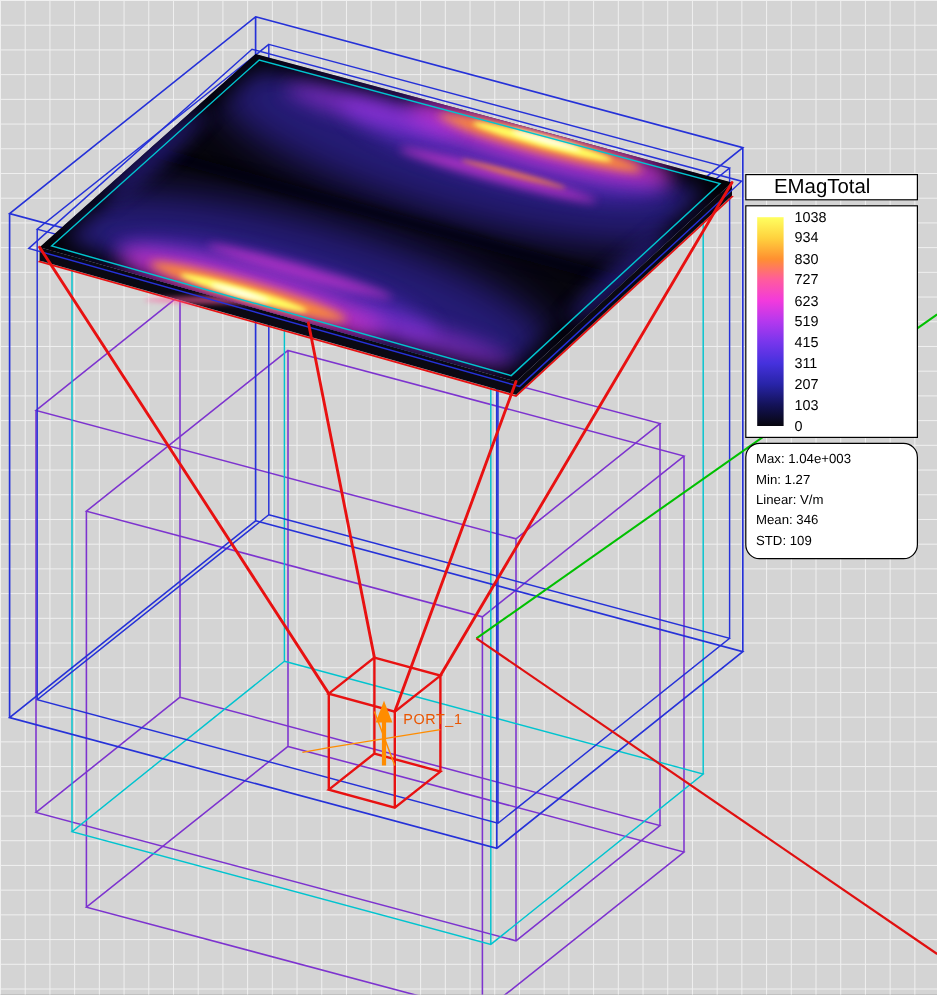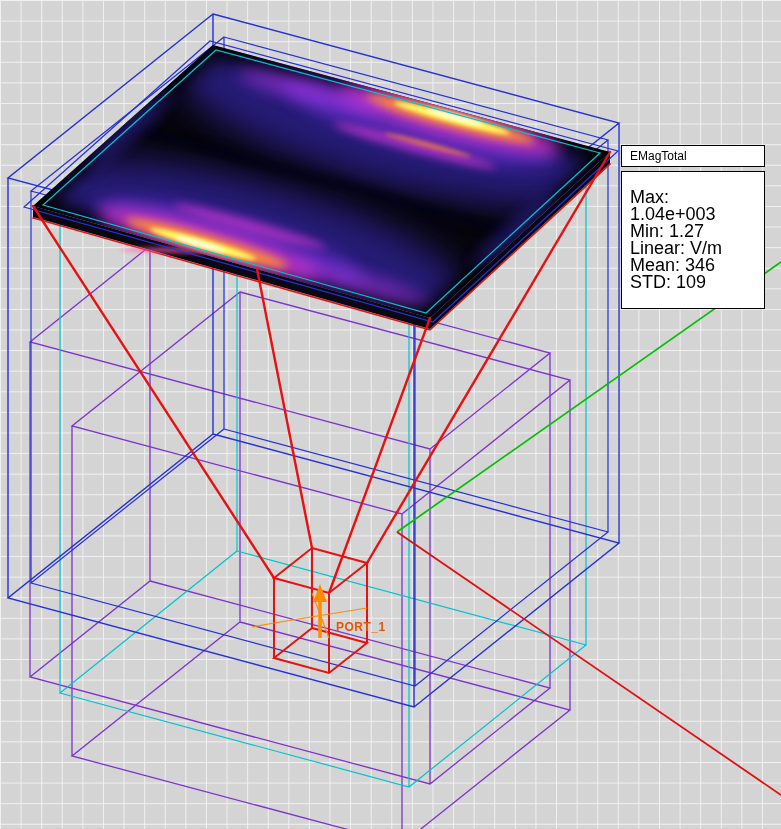--- a/index.html
+++ b/index.html
@@ -32,43 +32,43 @@
   .patch-outline-cyan{stroke:var(--box_cyan,#00c4cf);stroke-width:1.2;fill:none;}
   .patch-side{fill:#0a0913;stroke:none;}
   .field-base{fill:var(--cm_10,#07060e);}
   .g-cm0{fill:var(--cm_0,#ffff60);} .g-cm2{fill:var(--cm_2,#ff9030);}
   .g-cm3{fill:var(--cm_3,#ff5b9e);} .g-cm4{fill:var(--cm_4,#f23adc);}
   .g-cm5{fill:var(--cm_5,#b438ee);} .g-cm6{fill:var(--cm_6,#7736ec);}
   .g-cm7{fill:var(--cm_7,#4531dd);}
 
   
   .port-label{
-    position:absolute;left:336px;top:620px;
-    font-size:12px;color:var(--port_label,#ea5500);letter-spacing:.5px;white-space:nowrap;font-weight:bold;
+    position:absolute;left:336px;top:592px;
+    font-size:12px;color:var(--port_label,#ea5500);letter-spacing:.5px;white-space:nowrap;
   }
 
   
   .legend{position:absolute;left:621px;top:145px;width:144px;color:#000;}
   .lg-box{background:var(--legend_bg,#fff);border:1px solid var(--legend_border,#000);margin-bottom:4px;box-sizing:border-box;}
-  .lg-title,.lg-type{height:22px;line-height:20px;padding-left:8px;font-size:12px;}
+  .lg-title,.lg-type{height:22px;line-height:20px;padding-left:23px;font-size:17px;}
   .lg-scale{height:194px;position:relative;}
   .colorbar{
     position:absolute;left:9px;top:9px;width:22px;height:174px;
     background:linear-gradient(to bottom,
       var(--cm_0,#ffff60) 0%,var(--cm_1,#ffd23e) 10%,var(--cm_2,#ff9030) 20%,
       var(--cm_3,#ff5b9e) 30%,var(--cm_4,#f23adc) 40%,var(--cm_5,#b438ee) 50%,
       var(--cm_6,#7736ec) 60%,var(--cm_7,#4531dd) 70%,var(--cm_8,#2824a8) 80%,
       var(--cm_9,#131257) 90%,var(--cm_10,#07060e) 100%);
   }
   .scale-labels{
     position:absolute;left:40px;top:2px;height:188px;
     display:flex;flex-direction:column;justify-content:space-between;
     font-size:12px;
   }
-  .lg-stats{padding:17px 8px;font-size:18px;line-height:17px;}
+  .lg-stats{padding:5px 8px;font-size:11px;line-height:17px;border-radius:12px;}
 </style>
 </head>
 <body>
 
 <div class="viewport">
 
   <svg class="scene-svg" width="781" height="829" viewBox="0 0 781 829">
     <defs>
       <filter id="b2" x="-60%" y="-400%" width="220%" height="900%">
           <feGaussianBlur stdDeviation="2"></feGaussianBlur>
@@ -157,20 +157,36 @@
     <g>
       <line class="arrow-shaft" x1="320" y1="638" x2="320" y2="597"></line>
       <polygon class="arrow-head" points="320,584 313,602 327,602"></polygon>
     </g>
   </svg>
 
   <span class="port-label">PORT_1</span>
 
   <div class="legend">
     <div class="lg-box lg-title">EMagTotal</div>
+    <div class="lg-box lg-scale">
+      <div class="colorbar"></div>
+      <div class="scale-labels">
+        <span>1038</span>
+        <span>934</span>
+        <span>830</span>
+        <span>727</span>
+        <span>623</span>
+        <span>519</span>
+        <span>415</span>
+        <span>311</span>
+        <span>207</span>
+        <span>103</span>
+        <span>0</span>
+      </div>
+    </div>
     <div class="lg-box lg-stats">
       <div>Max: 1.04e+003</div>
       <div>Min: 1.27</div>
       <div>Linear: V/m</div>
       <div>Mean: 346</div>
       <div>STD: 109</div>
     </div>
   </div>
 
 </div>

